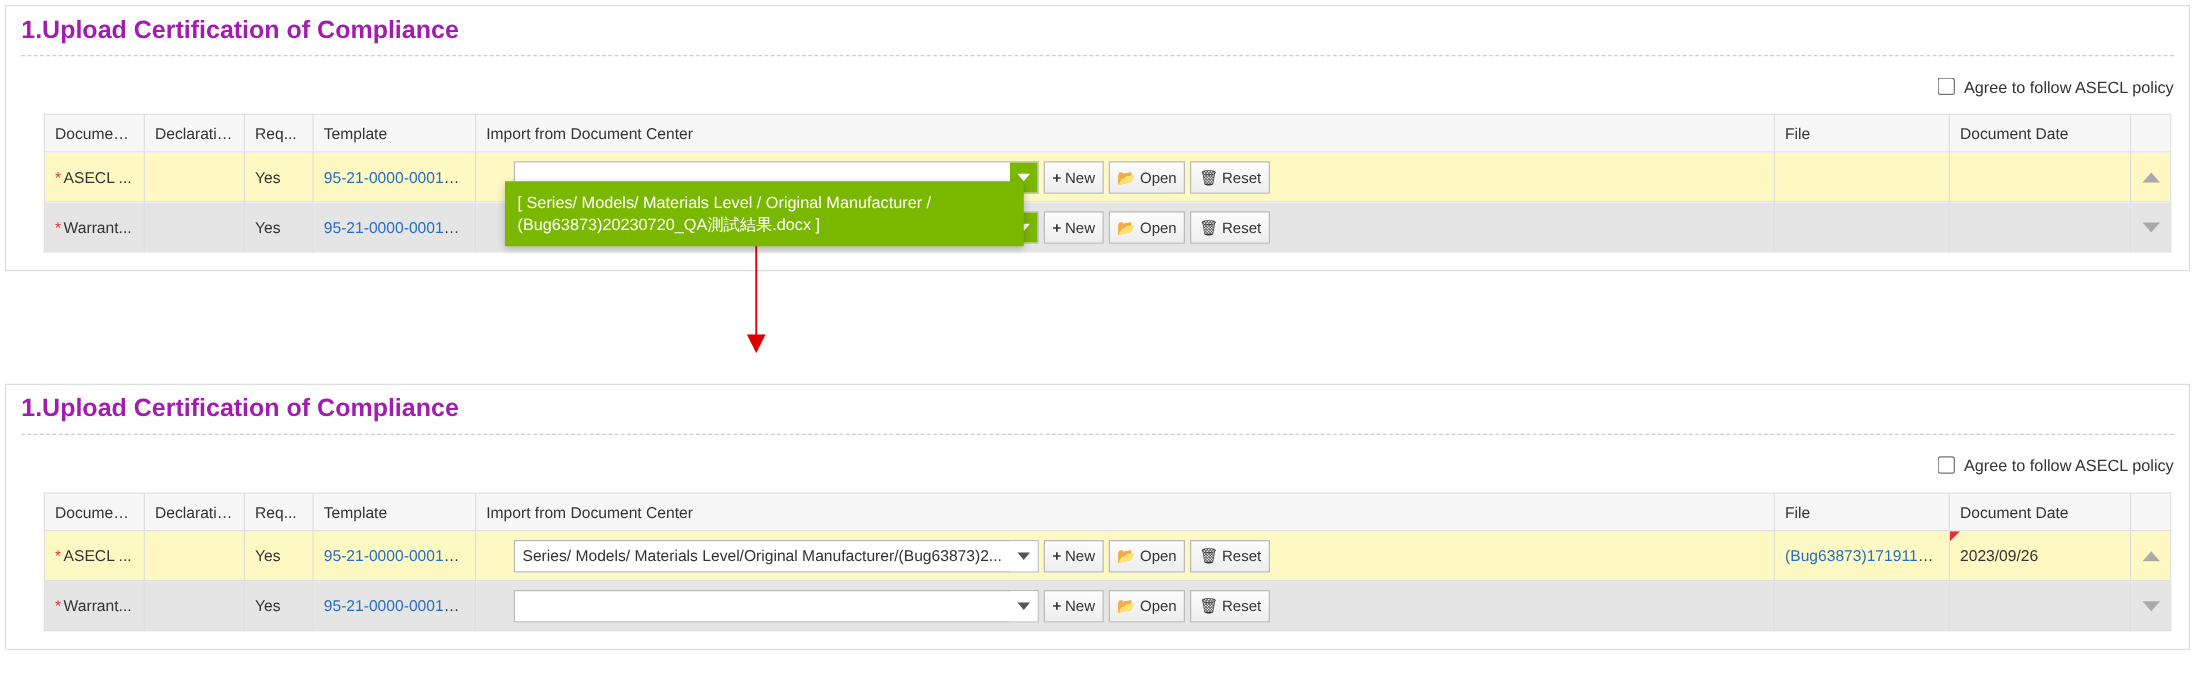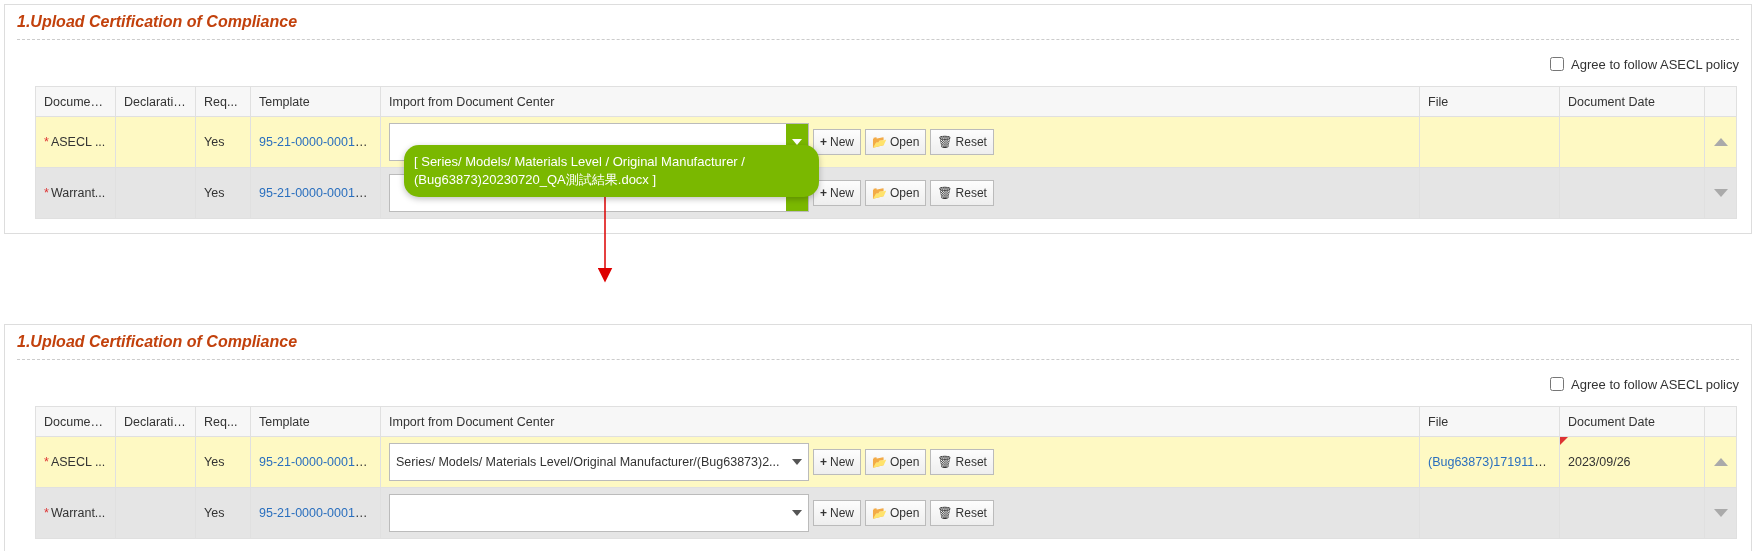--- a/index.html
+++ b/index.html
@@ -11,25 +11,24 @@
     padding: 4px;
     background: #fff;
   }
   .panel {
     border: 1px solid #ddd;
     padding: 8px 12px 14px 12px;
     margin-bottom: 50px;
     position: relative;
   }
   .panel-title {
-    font-size: 16px;
+    font-size: 20px;
     font-weight: bold;
-    color: #c2410c;
+    color: #a21caf;
     margin-bottom: 6px;
-    font-style: italic;
   }
   .divider {
     border-top: 1px dashed #ccc;
     margin: 8px 0 14px 0;
   }
   .agree-row {
     margin: 8px 0 12px 18px;
     font-size: 13px;
     color: #333;
     display: flex;
@@ -73,25 +72,26 @@
   .link { color: #2a6fbe; cursor: pointer; }
   .import-cell {
     display: flex;
     align-items: center;
     gap: 4px;
   }
   .combo {
     display: flex;
     flex: 1;
     border: 1px solid #bbb;
-    height: 38px;
+    height: 26px;
     background: #fff;
     max-width: 420px;
     min-width: 380px;
     align-items: center;
+    margin-left: 22px;
   }
   .combo-input {
     flex: 1;
     padding: 0 6px;
     font-size: 12.5px;
     color: #333;
     white-space: nowrap;
     overflow: hidden;
     text-overflow: ellipsis;
     line-height: 24px;
@@ -129,21 +129,20 @@
   .dropdown-panel {
     position: absolute;
     background: #7ab800;
     color: #fff;
     padding: 8px 10px;
     font-size: 13px;
     line-height: 1.4;
     width: 415px;
     box-shadow: 0 2px 6px rgba(0,0,0,0.25);
     z-index: 10;
-    border-radius: 15px;
   }
   .row-caret {
     width: 0; height: 0;
     border-left: 7px solid transparent;
     border-right: 7px solid transparent;
     display: inline-block;
     margin: 0 auto;
   }
   .row-caret.up { border-bottom: 8px solid #aaa; }
   .row-caret.down { border-top: 8px solid #aaa; }

